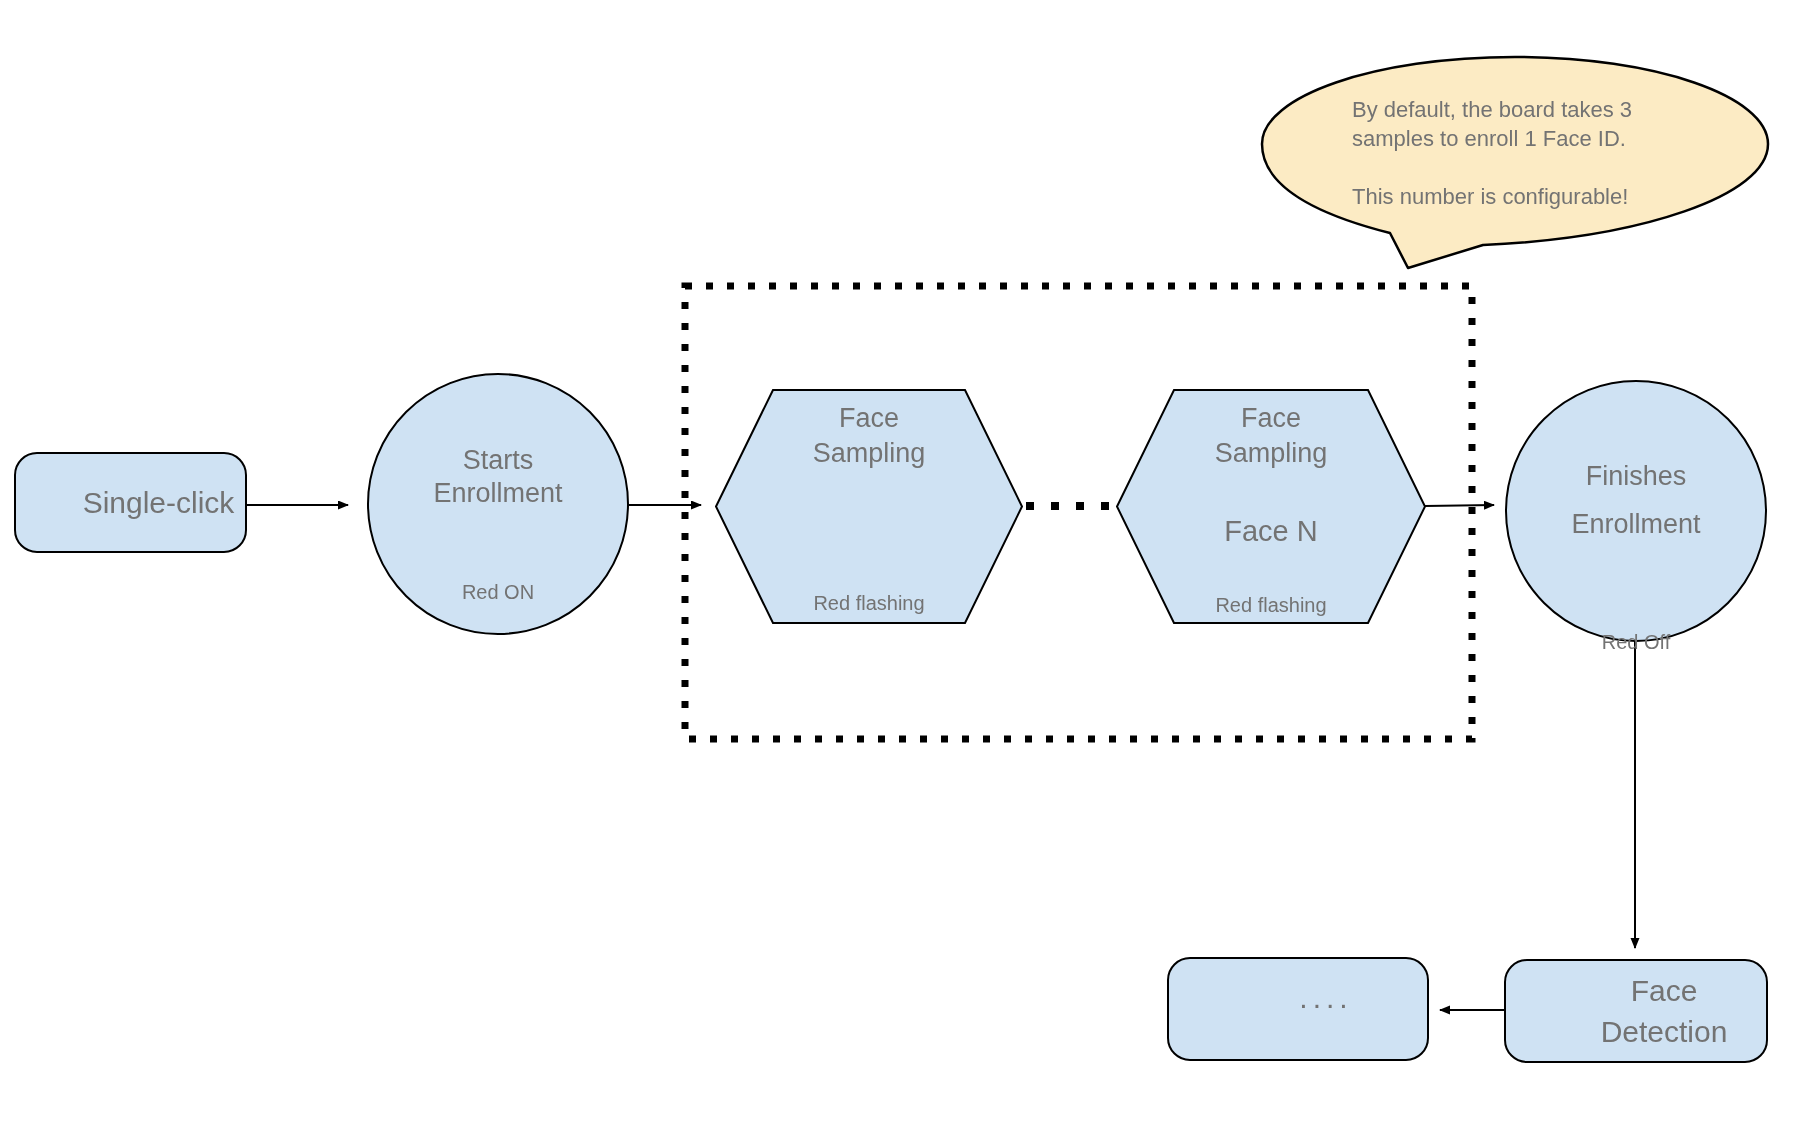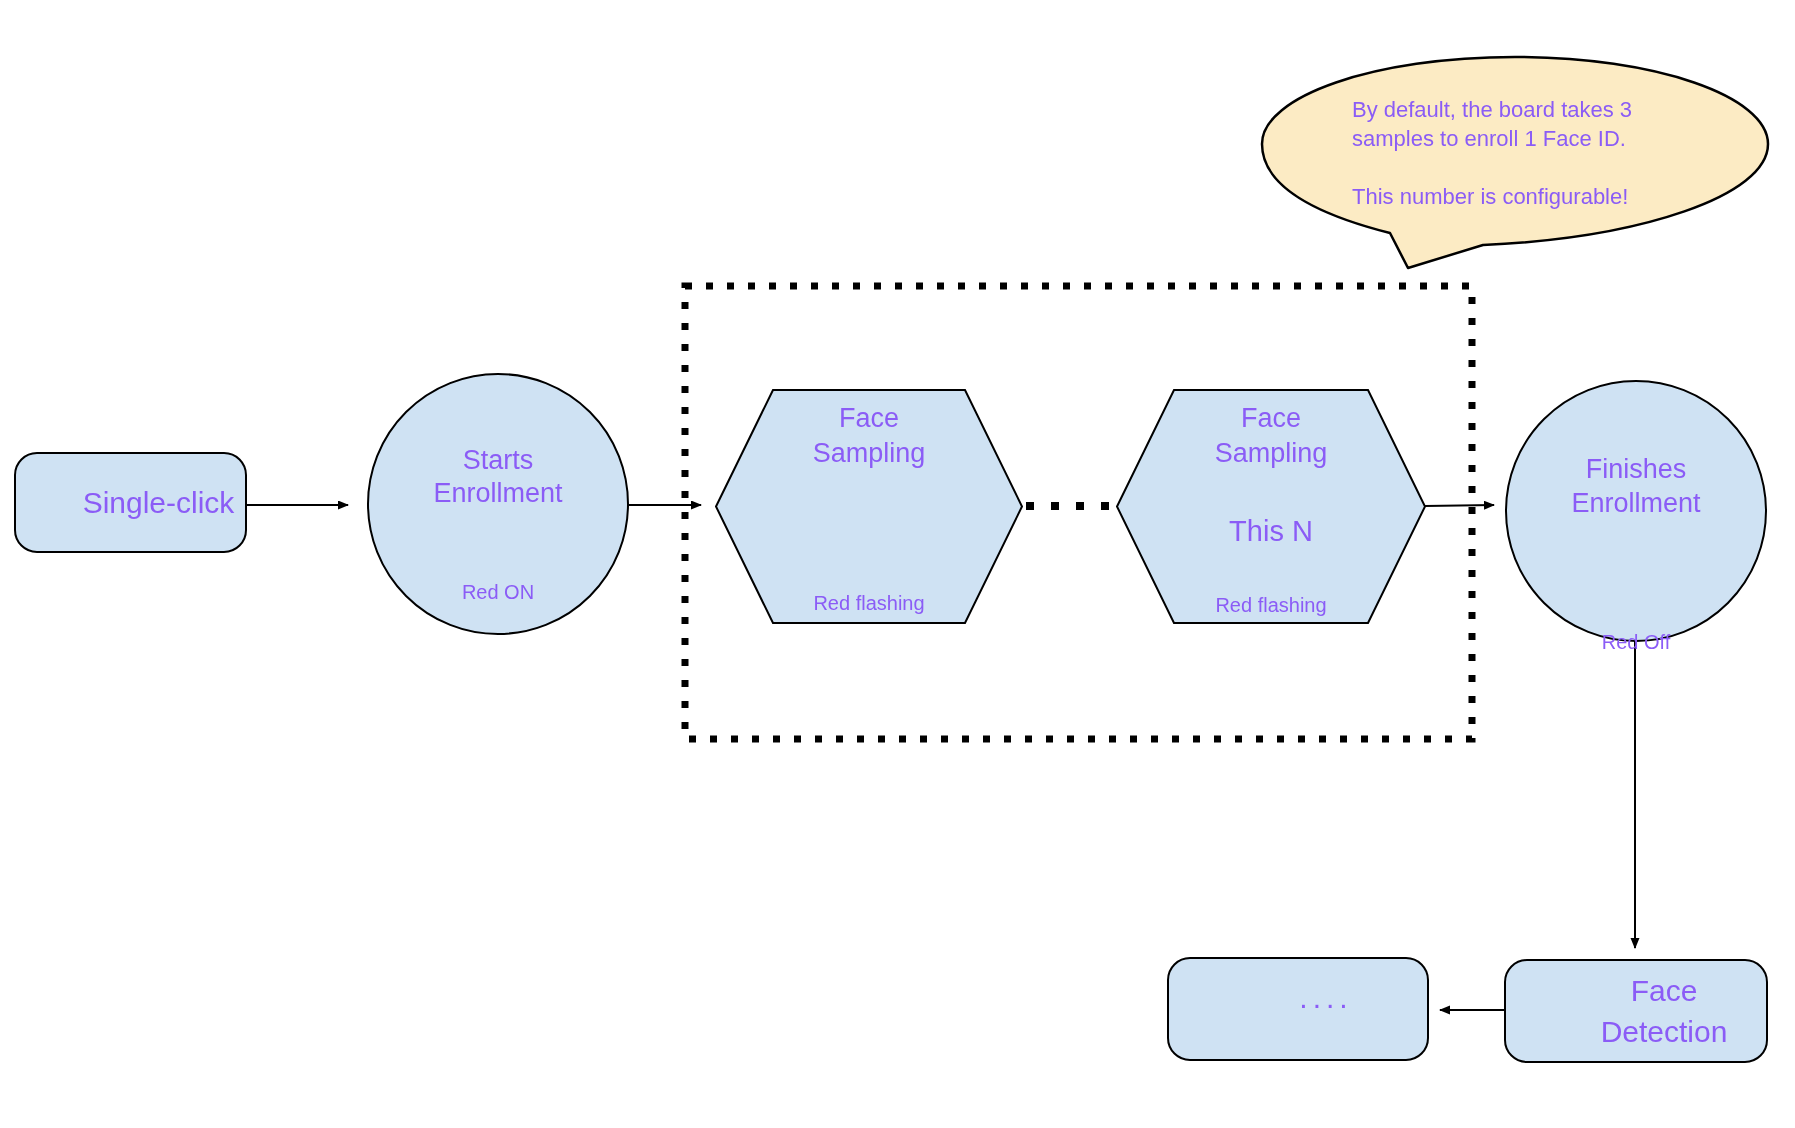--- a/index.html
+++ b/index.html
@@ -9,21 +9,21 @@
     background:#ffffff;
     font-family:"Liberation Sans", sans-serif;
     color:#000;
     overflow:hidden;
   }
   .canvas svg{position:absolute;left:0;top:0;}
   .label{
     position:absolute;
     text-align:center;
     white-space:pre-line;
-    color:#8b5cf6;
+    color:#737373;
   }
   .flex-center{
     display:flex;align-items:center;justify-content:center;padding-left:28px;
   }
   .lbl-node{font-size:30px;line-height:41px;}
   .lbl-title{font-size:27px;}
   .lbl-status{font-size:20px;line-height:24px;}
   .lbl-take{font-size:29px;line-height:34px;}
   .lbl-callout{font-size:22px;line-height:29px;text-align:left;}
   .lbl-dots{font-size:30px;letter-spacing:5px;}
@@ -79,24 +79,24 @@
   <div class="label lbl-title" style="left:368px;top:402px;width:260px;line-height:33px;margin-top:42px;">Starts
 Enrollment</div>
   <div class="label lbl-status" style="left:368px;top:580px;width:260px;">Red ON</div>
 
   <div class="label lbl-title" style="left:716px;top:401px;width:306px;line-height:35px;">Face
 Sampling</div>
   <div class="label lbl-status" style="left:716px;top:591px;width:306px;">Red flashing</div>
 
   <div class="label lbl-title" style="left:1117px;top:401px;width:308px;line-height:35px;">Face
 Sampling</div>
-  <div class="label lbl-take" style="left:1117px;top:514px;width:308px;">This N</div>
+  <div class="label lbl-take" style="left:1117px;top:514px;width:308px;">Face N</div>
   <div class="label lbl-status" style="left:1117px;top:593px;width:308px;">Red flashing</div>
 
-  <div class="label lbl-title" style="left:1506px;top:452px;width:260px;line-height:34px;">Finishes
+  <div class="label lbl-title" style="left:1506px;top:452px;width:260px;line-height:48px;">Finishes
 Enrollment</div>
   <div class="label lbl-status" style="left:1506px;top:586px;width:260px;margin-top:44px;">Red Off</div>
 
   <div class="label lbl-node flex-center" style="left:1505px;top:960px;width:262px;height:102px;">Face
 Detection</div>
 
   <div class="label lbl-dots flex-center" style="left:1168px;top:958px;width:260px;height:102px;">
     <span>....</span>
   </div>
 

